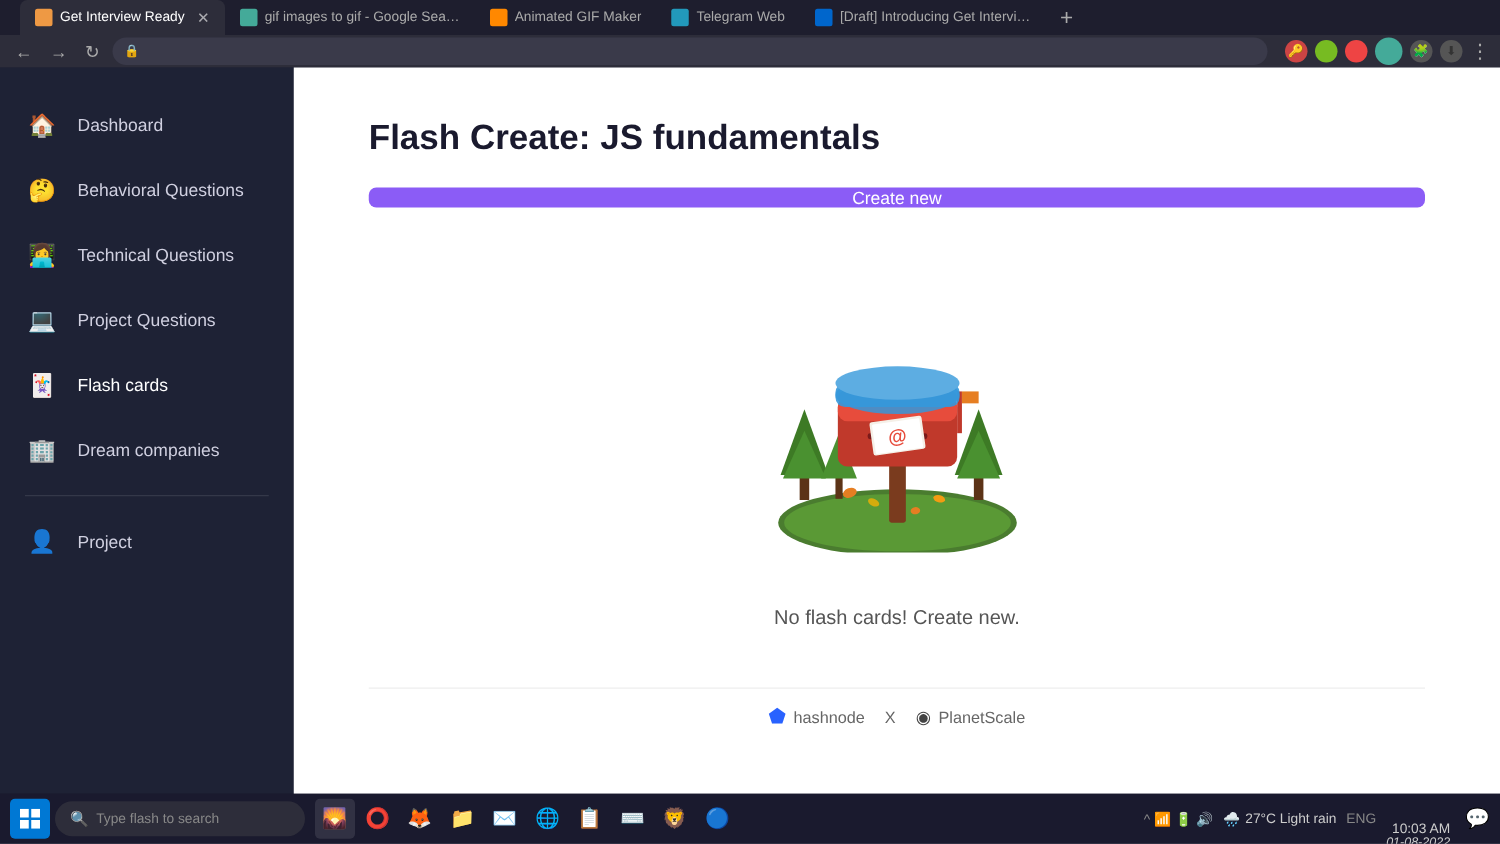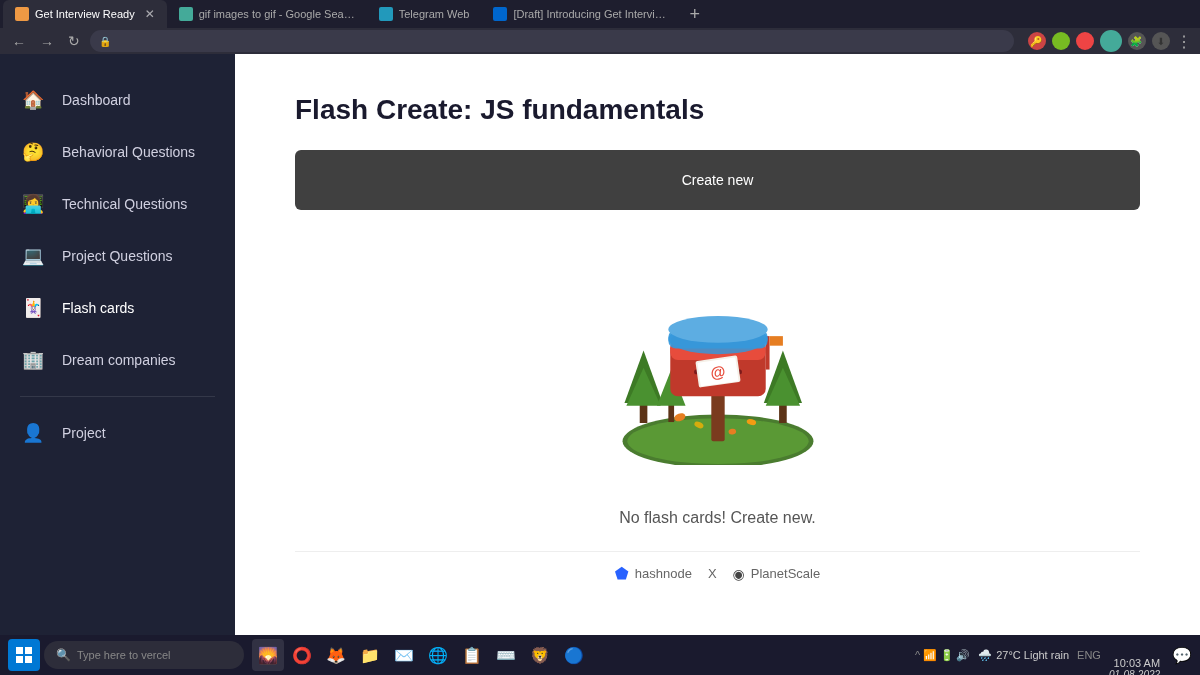--- a/index.html
+++ b/index.html
@@ -1,20 +1,20 @@
 <!DOCTYPE html>
 <html><head>
   <meta charset="utf-8">
   <style>
     * { margin: 0; padding: 0; box-sizing: border-box; }
     body { font-family: -apple-system, BlinkMacSystemFont, 'Segoe UI', sans-serif; background: #1a1a2e; color: #333; overflow: hidden; }
 
     
     .browser-chrome { background: #2d2d3a; height: 54px; display: flex; flex-direction: column; }
-    .tab-bar { display: flex; align-items: flex-start; height: 34px; background: #1e1e2e; padding: 0 3px; gap: 0; }
+    .tab-bar { display: flex; align-items: flex-start; height: 34px; background: #1e1e2e; padding: 0 16px; gap: 0; }
     .tab { display: flex; align-items: center; gap: 6px; padding: 6px 12px; border-radius: 6px 6px 0 0; font-size: 11px; cursor: pointer; max-width: 200px; height: 28px; }
     .tab.active { background: #2d2d3a; color: #fff; }
     .tab.inactive { background: transparent; color: #aaa; }
     .tab-favicon { width: 14px; height: 14px; border-radius: 2px; flex-shrink: 0; }
     .tab-label { white-space: nowrap; overflow: hidden; text-overflow: ellipsis; font-size: 11px; }
     .tab-close { margin-left: 4px; opacity: 0.6; font-size: 12px; }
     .new-tab-btn { color: #aaa; padding: 0 8px; font-size: 18px; line-height: 28px; cursor: pointer; }
 
     .address-bar { display: flex; align-items: center; height: 32px; background: #2d2d3a; padding: 0 8px; gap: 6px; }
     .nav-btn { color: #aaa; font-size: 14px; cursor: pointer; padding: 2px 4px; }
@@ -31,21 +31,21 @@
     .sidebar { width: 235px; background: #1e2235; color: #fff; flex-shrink: 0; display: flex; flex-direction: column; padding: 20px 0; }
     .sidebar-item { display: flex; align-items: center; gap: 14px; padding: 12px 20px; cursor: pointer; font-size: 15px; color: #d0d0e0; transition: background 0.15s; }
     .sidebar-item.active { color: #fff; }
     .sidebar-icon { width: 28px; height: 28px; display: flex; align-items: center; justify-content: center; flex-shrink: 0; font-size: 18px; }
     .sidebar-divider { border: none; border-top: 1px solid rgba(255,255,255,0.1); margin: 10px 20px; }
     .sidebar-label { font-size: 14px; }
 
     
     .main-content { flex: 1; background: #fff; overflow-y: auto; padding: 40px 60px; display: flex; flex-direction: column; }
     .page-title { font-size: 28px; font-weight: 700; color: #1a1a2e; margin-bottom: 24px; }
-    .create-btn { background: #404040; color: #fff; border: none; padding: 22px 22px; border-radius: 6px; font-size: 14px; font-weight: 500; cursor: pointer; display: inline-block; }
+    .create-btn { background: #8b5cf6; color: #fff; border: none; padding: 0 22px; border-radius: 6px; font-size: 14px; font-weight: 500; cursor: pointer; display: inline-block; }
     .empty-state { display: flex; flex-direction: column; align-items: center; justify-content: center; flex: 1; margin-top: 20px; }
     .empty-illustration { width: 280px; height: 210px; position: relative; margin-bottom: 20px; }
     .empty-message { font-size: 16px; color: #555; margin-top: 24px; }
 
     
     .footer { display: flex; align-items: center; justify-content: center; padding: 12px; gap: 16px; background: #fff; border-top: 1px solid #eee; }
     .footer-text { font-size: 13px; color: #666; display: flex; align-items: center; gap: 6px; }
 
     
     .taskbar { height: 40px; background: #1a1a2e; display: flex; align-items: center; padding: 0 8px; gap: 4px; position: relative; }
@@ -73,20 +73,24 @@
       <div class="tab-favicon" style="background:#e94;"></div>
       <span class="tab-label">Get Interview Ready</span>
       <span class="tab-close">✕</span>
     </div>
 
     <div class="tab inactive">
       <div class="tab-favicon" style="background:#4a9;"></div>
       <span class="tab-label">gif images to gif - Google Search</span>
     </div>
 
+    <div class="tab inactive">
+      <div class="tab-favicon" style="background:#f80;"></div>
+      <span class="tab-label">Animated GIF Maker</span>
+    </div>
 
     <div class="tab inactive">
       <div class="tab-favicon" style="background:#29b;"></div>
       <span class="tab-label">Telegram Web</span>
     </div>
 
     <div class="tab inactive">
       <div class="tab-favicon" style="background:#06c;"></div>
       <span class="tab-label">[Draft] Introducing Get Interview Rea...</span>
     </div>
@@ -218,21 +222,21 @@
   <div class="taskbar-start">
     <svg width="16" height="16" viewBox="0 0 16 16" fill="white">
       <rect x="0" y="0" width="7" height="7"></rect>
       <rect x="9" y="0" width="7" height="7"></rect>
       <rect x="0" y="9" width="7" height="7"></rect>
       <rect x="9" y="9" width="7" height="7"></rect>
     </svg>
   </div>
   <div class="taskbar-search">
     <span style="color:#888;font-size:12px;">🔍</span>
-    <span class="taskbar-search-text">Type here to vercel</span>
+    <span class="taskbar-search-text">Type flash to search</span>
   </div>
   <div class="taskbar-apps">
     <div class="taskbar-app" style="background:rgba(255,255,255,0.1);">🌄</div>
     <div class="taskbar-app">⭕</div>
     <div class="taskbar-app">🦊</div>
     <div class="taskbar-app">📁</div>
     <div class="taskbar-app">✉️</div>
     <div class="taskbar-app">🌐</div>
     <div class="taskbar-app">📋</div>
     <div class="taskbar-app" style="color:#007acc;">⌨️</div>

